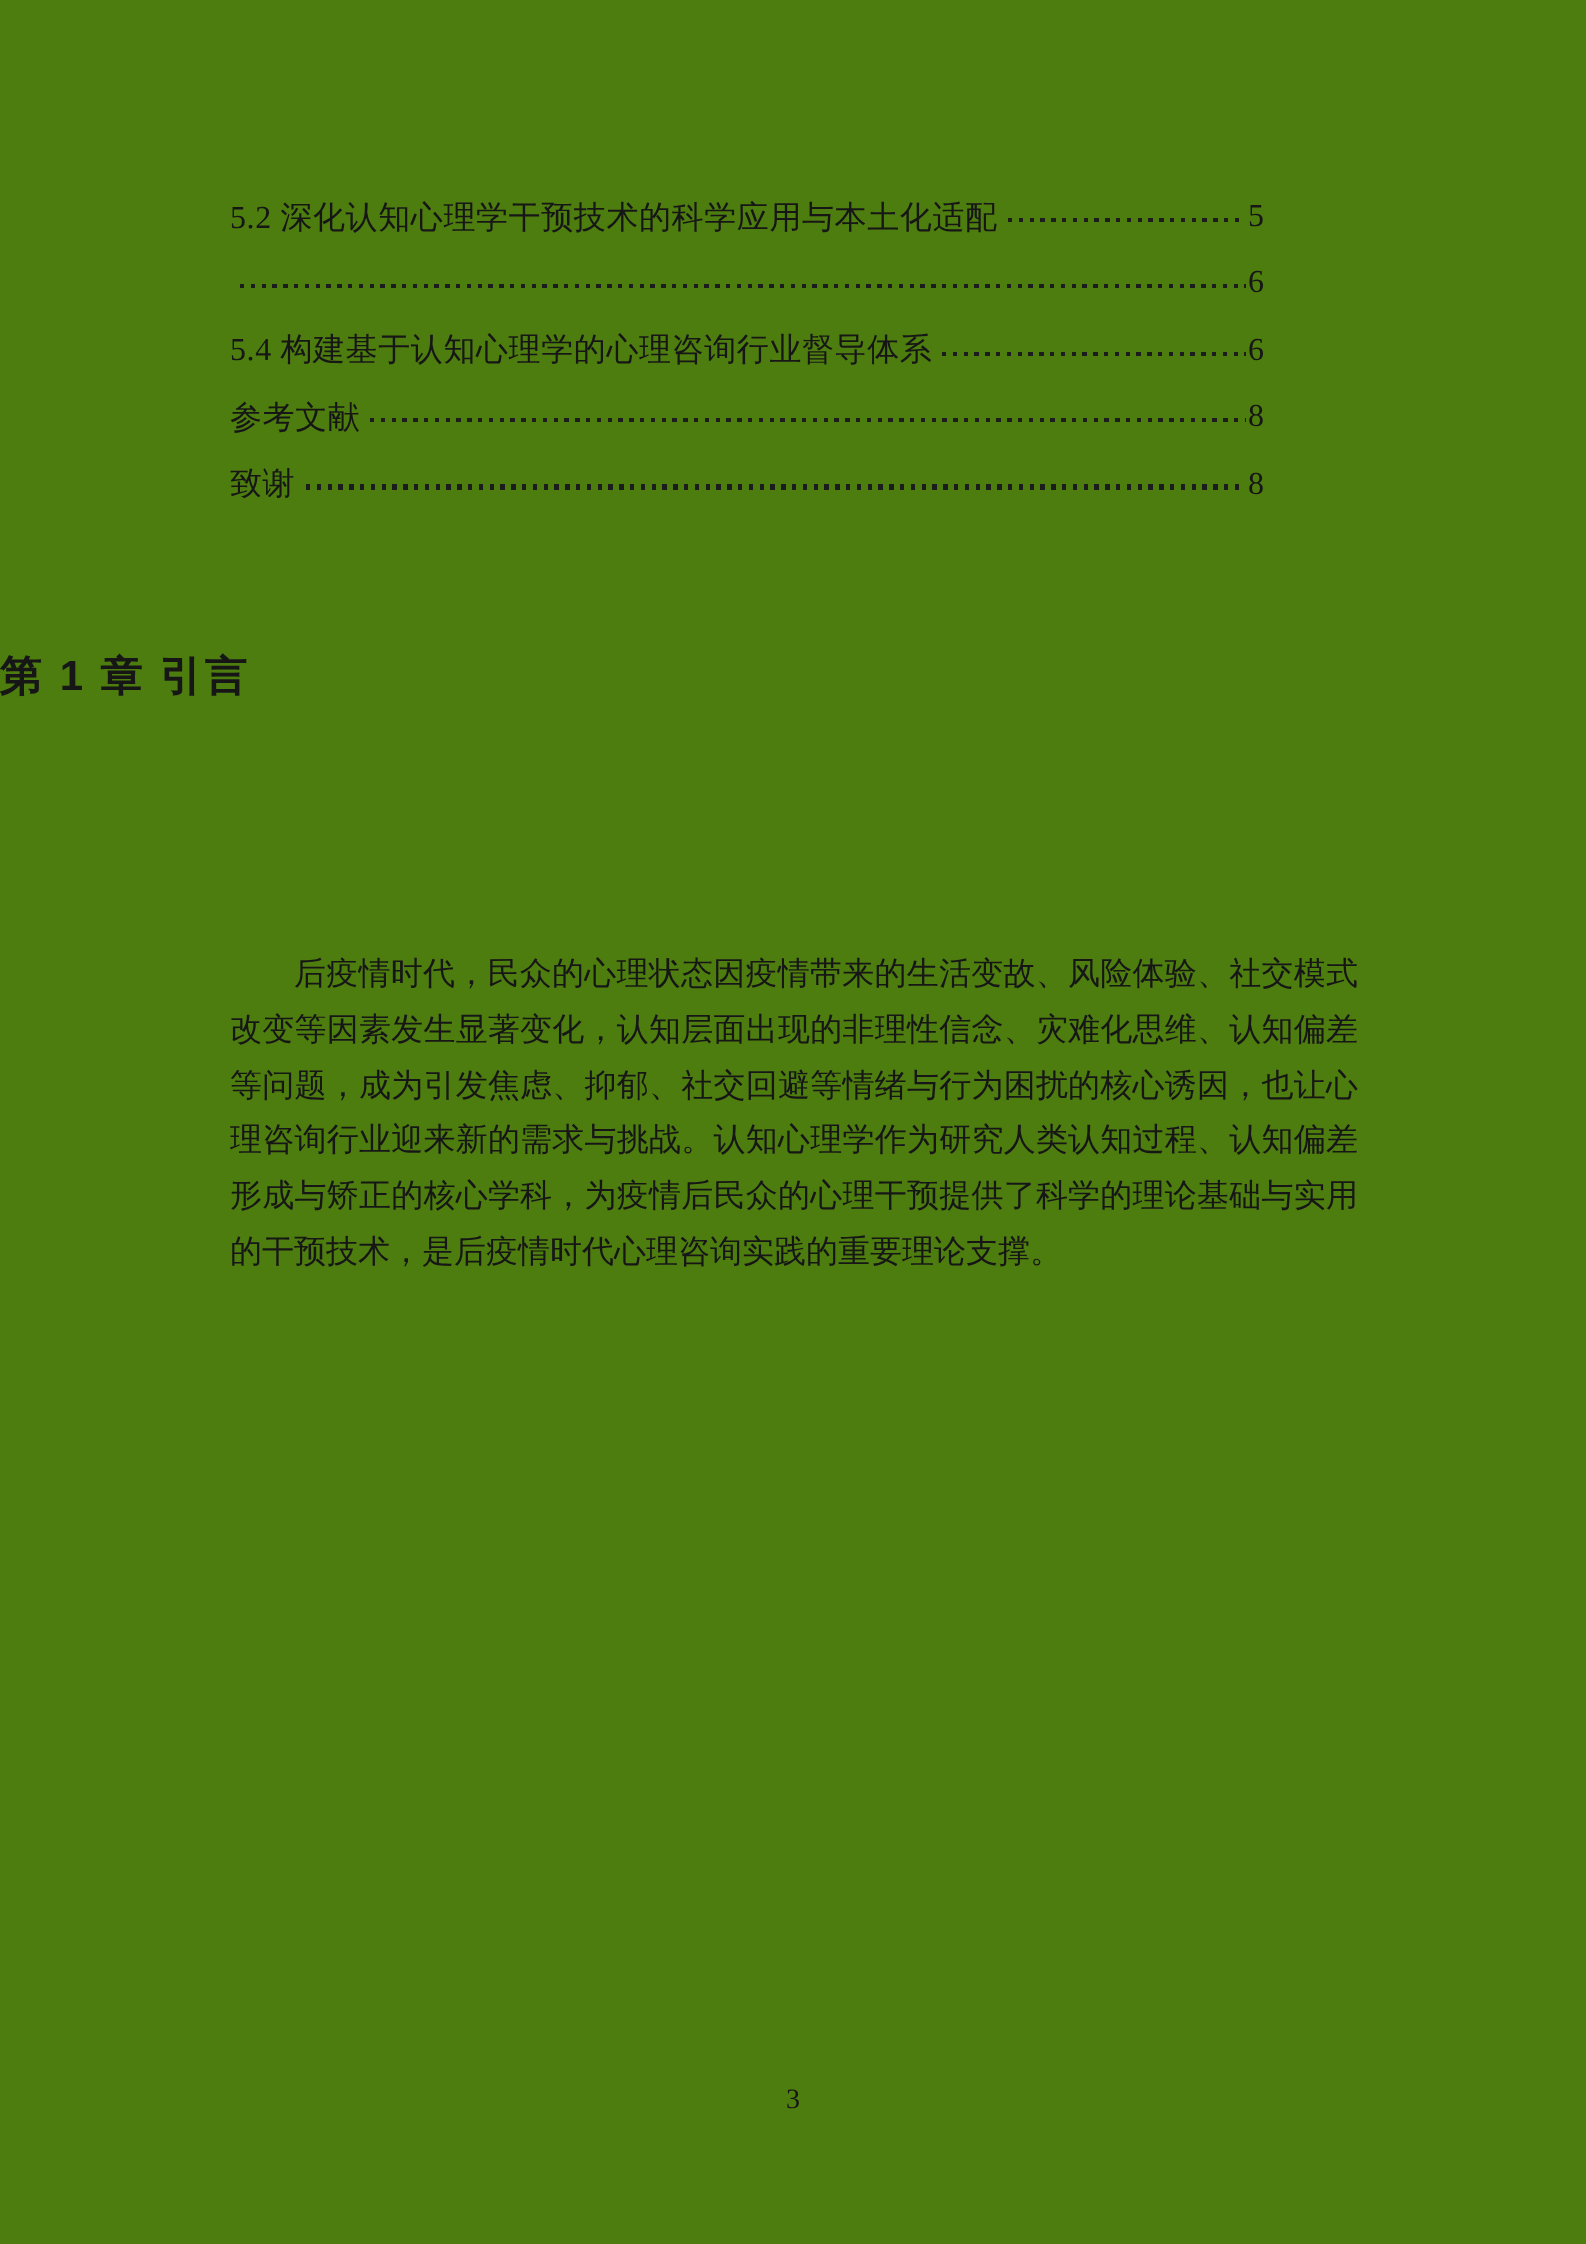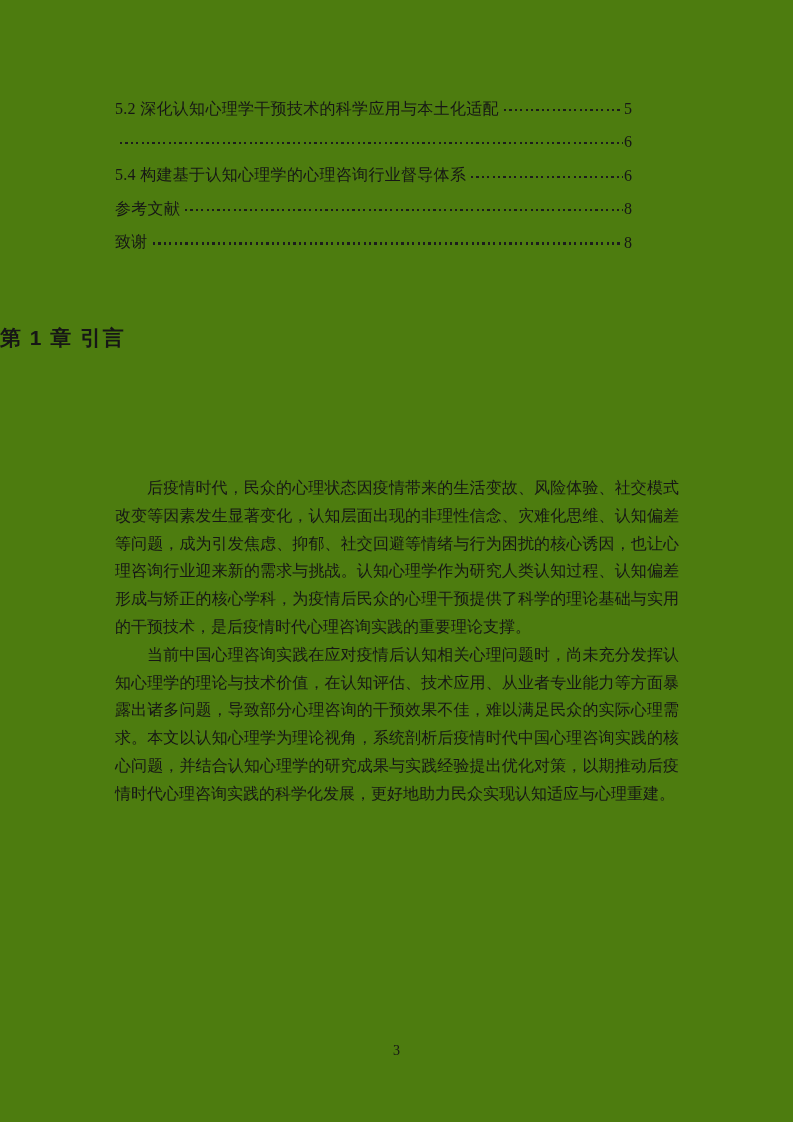--- a/index.html
+++ b/index.html
@@ -126,18 +126,17 @@
       <span class="toc-leader"></span>
       <span class="toc-pagenum">8</span>
     </div>
 
   </div>
 
   <div class="chapter-title">第 1 章 引言</div>
 
   <div class="chapter-body">
     <p>后疫情时代，民众的心理状态因疫情带来的生活变故、风险体验、社交模式改变等因素发生显著变化，认知层面出现的非理性信念、灾难化思维、认知偏差等问题，成为引发焦虑、抑郁、社交回避等情绪与行为困扰的核心诱因，也让心理咨询行业迎来新的需求与挑战。认知心理学作为研究人类认知过程、认知偏差形成与矫正的核心学科，为疫情后民众的心理干预提供了科学的理论基础与实用的干预技术，是后疫情时代心理咨询实践的重要理论支撑。</p>
-    <p>当前中国心理咨询实践在应对疫情后认知相关心理问题时，尚未充分发挥认知心理学的理论与技术价值，在认知评估、技术应用、从业者专业能力等方面暴露出诸多问题，导致部分心理咨询的干预效果不佳，难以满足民众的实际心理需求。本文以认知心理学为理论视角，系统剖析后疫情时代中国心理咨询实践的核心问题，并结合认知心理学的研究成果与实践经验提出优化对策，以期推动后疫情时代心理咨询实践的科学化发展，更好地助力民众实现认知适应与心理重建。</p>
   </div>
 
   <div class="page-footer">3</div>
 
 </div>
 
 </body></html>

